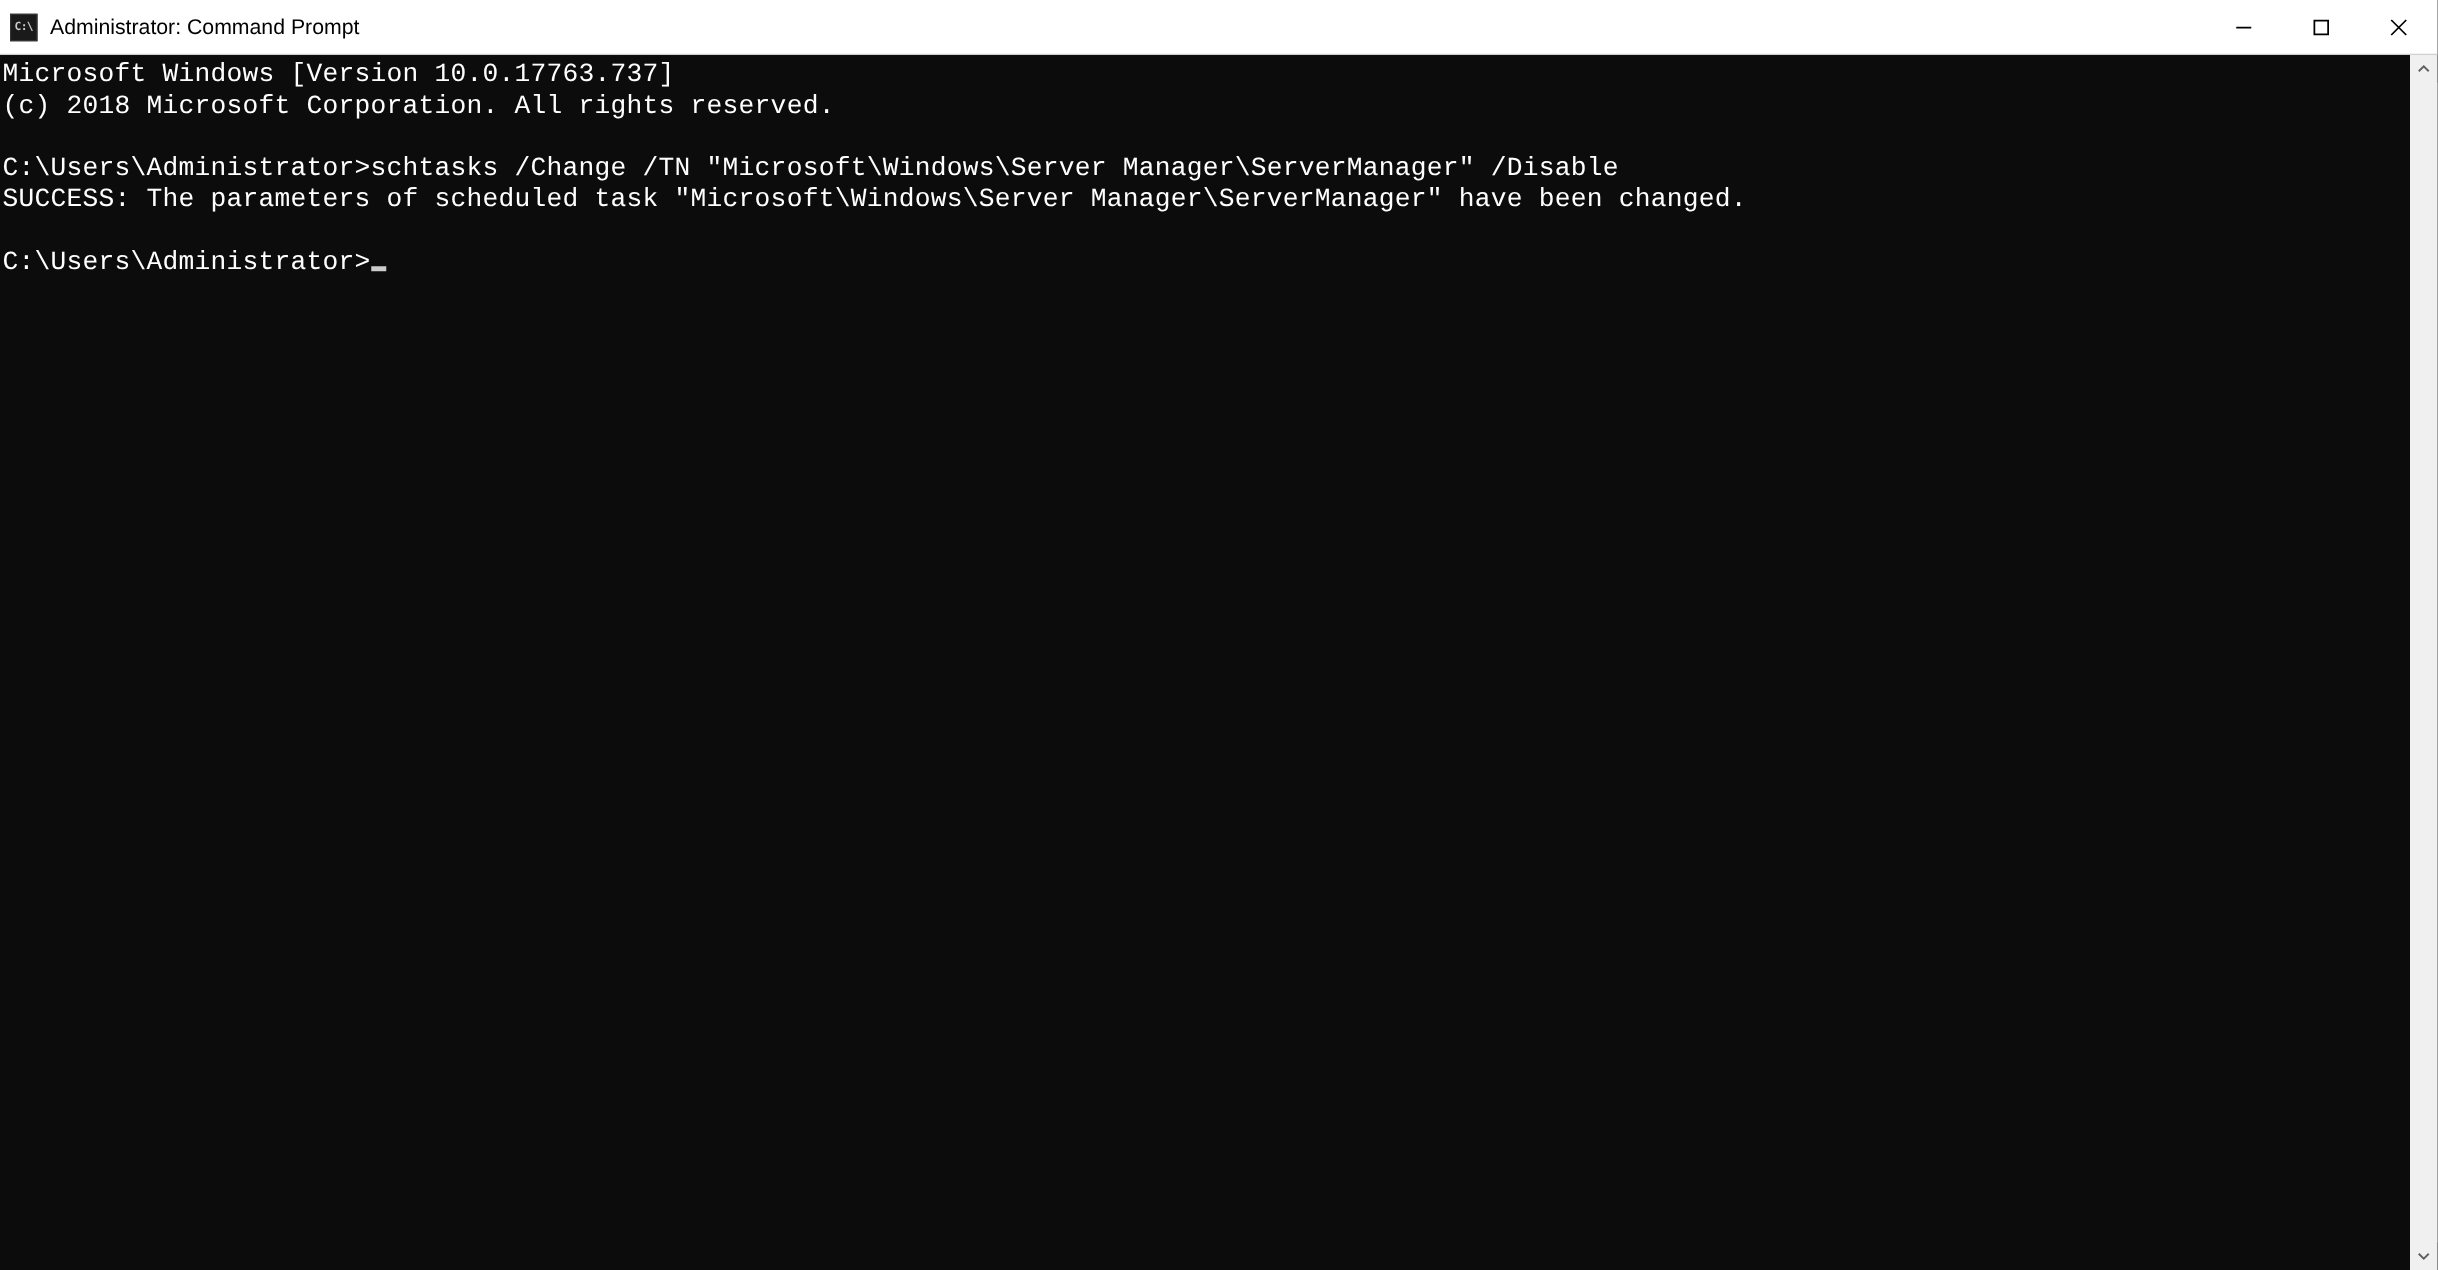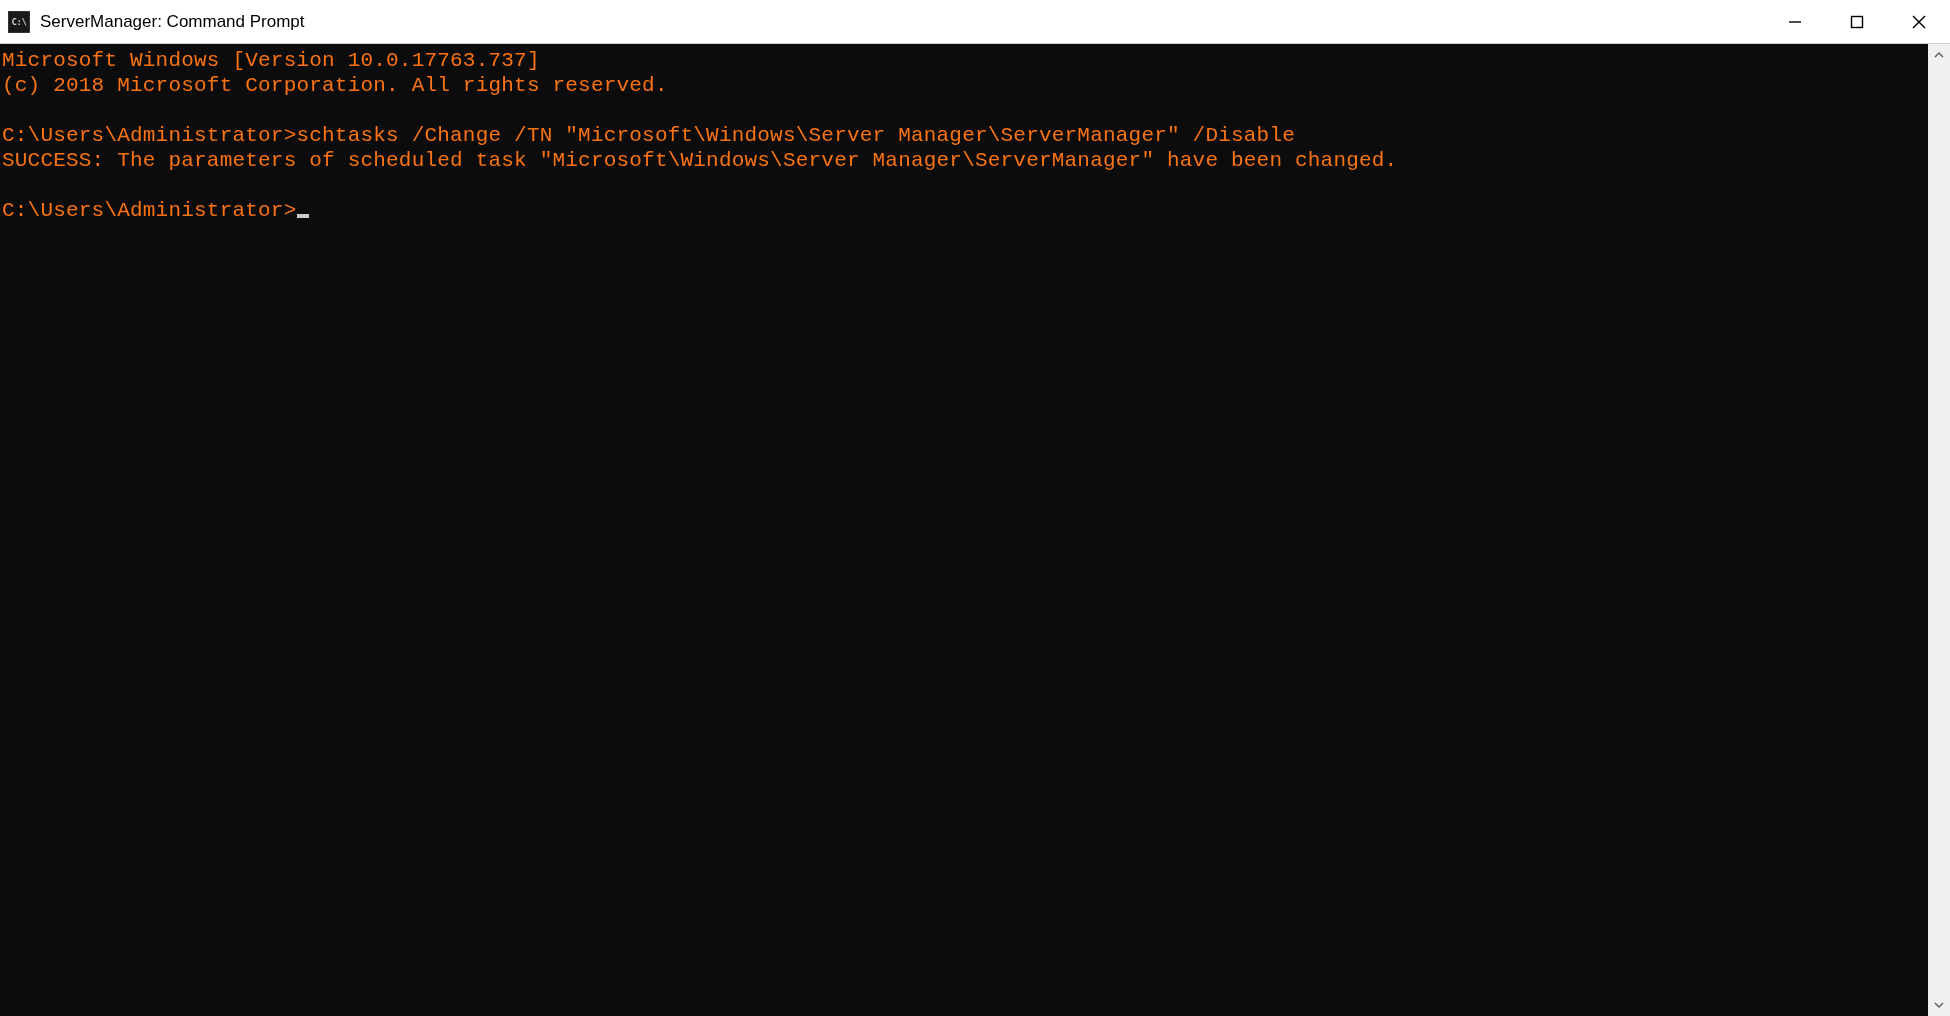--- a/index.html
+++ b/index.html
@@ -65,21 +65,21 @@
       height: 14px;
     }
     .terminal-wrap {
       height: calc(100% - 44px);
       display: flex;
       background: #0c0c0c;
     }
     .terminal {
       flex: 1;
       background: #0c0c0c;
-      color: #f97316;
+      color: #ffffff;
       font-family: Consolas, "Courier New", monospace;
       font-size: 21px;
       line-height: 25px;
       padding: 4px 0 0 2px;
       white-space: pre;
       letter-spacing: 0.2px;
     }
     .terminal .line {
       white-space: pre;
     }
@@ -115,21 +115,21 @@
       width: 100%;
       background: #f0f0f0;
     }
   </style>
 </head>
 <body>
 
 <div class="titlebar">
   <div class="titlebar-left">
     <div class="app-icon">C:\</div>
-    <div class="title-text">ServerManager: Command Prompt</div>
+    <div class="title-text">Administrator: Command Prompt</div>
   </div>
   <div class="titlebar-controls">
     <button class="win-btn" aria-label="minimize">
       <svg viewBox="0 0 14 14">
           <line x1="1" y1="7" x2="13" y2="7" stroke="#000" stroke-width="1.4"></line>
         </svg>
     </button>
     <button class="win-btn" aria-label="maximize">
       <svg viewBox="0 0 14 14">
           <rect x="1.5" y="1.5" width="11" height="11" fill="none" stroke="#000" stroke-width="1.4"></rect>

